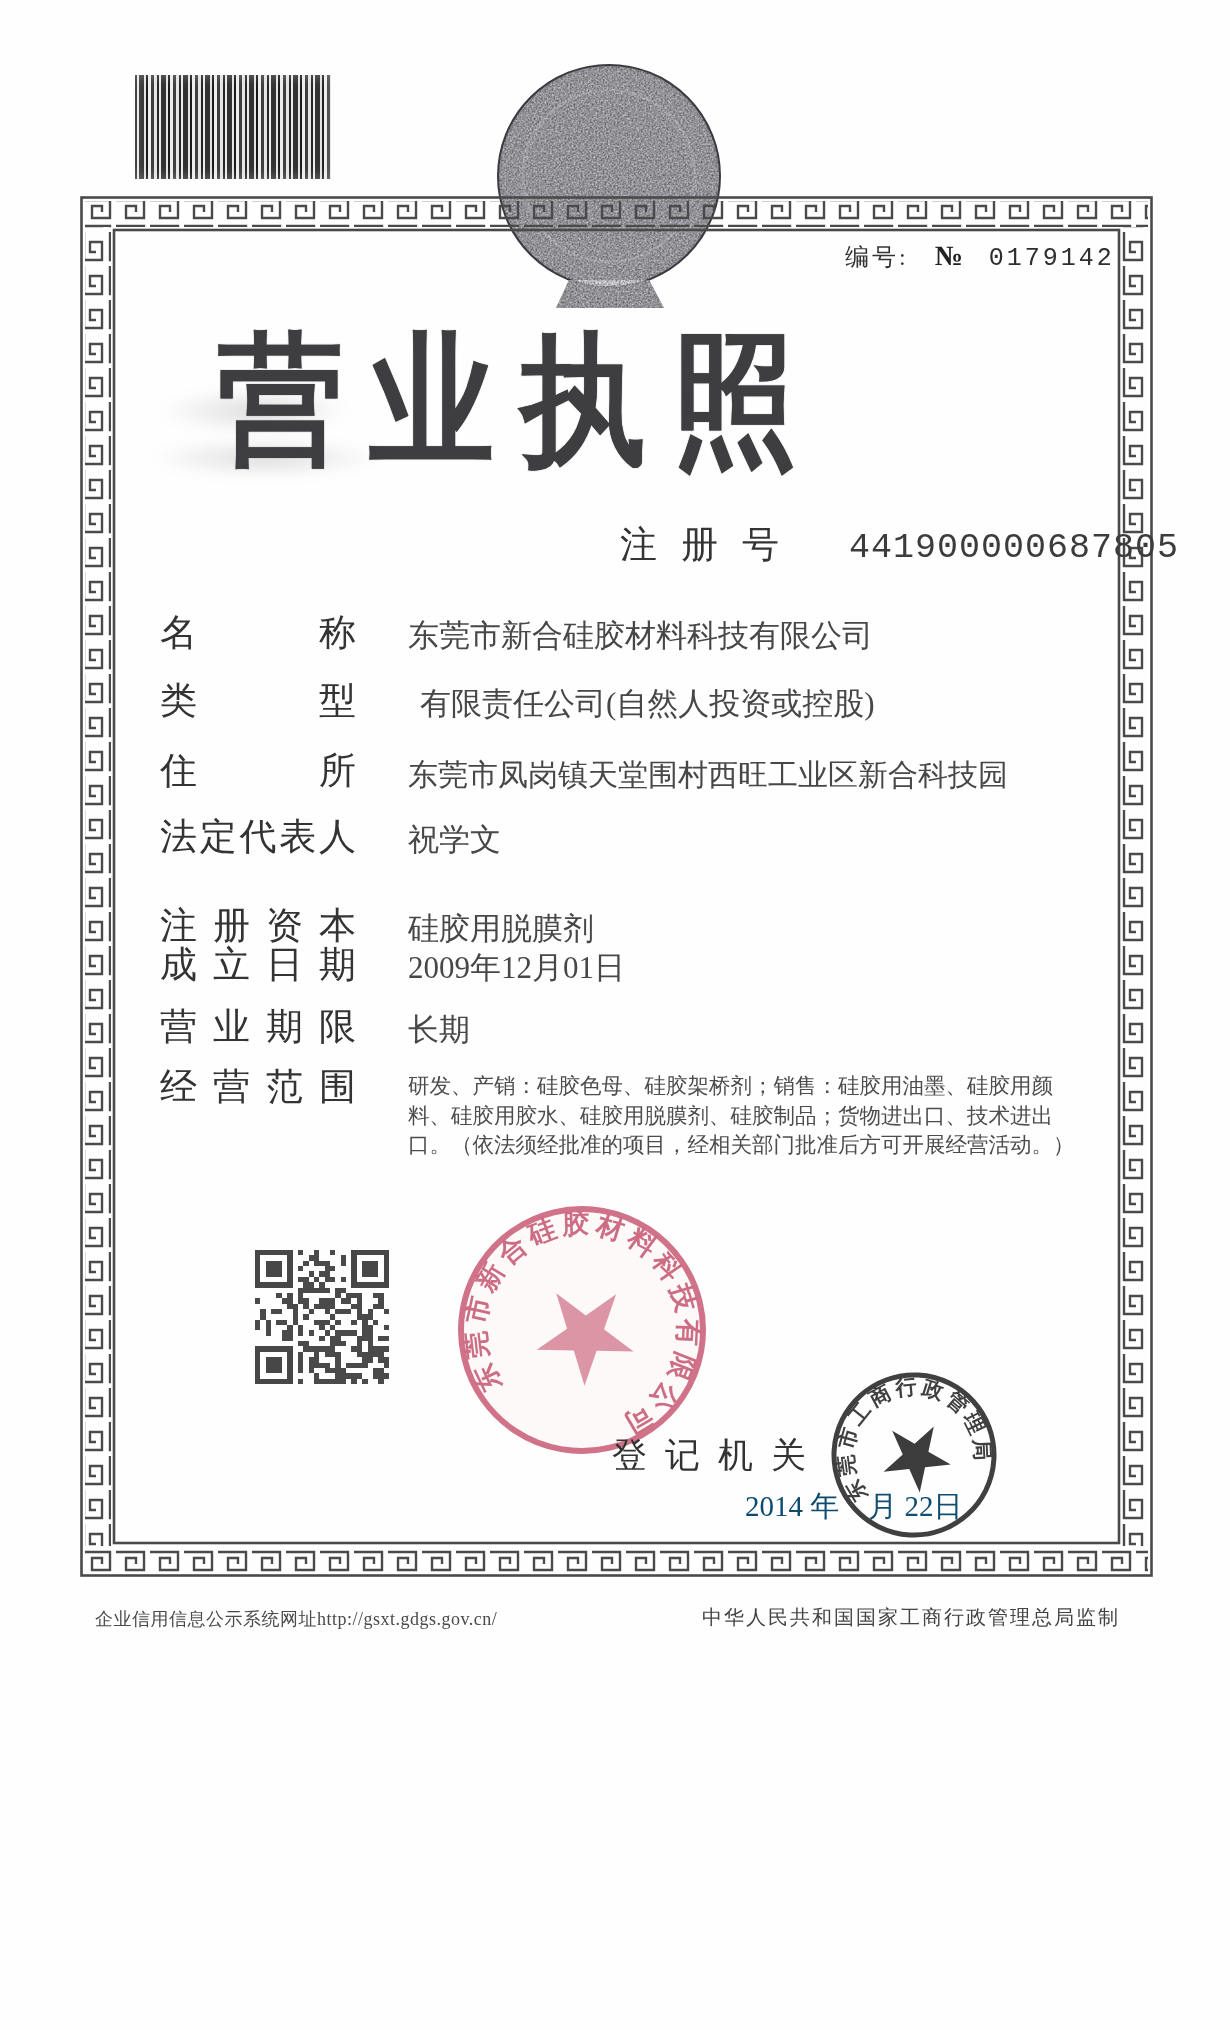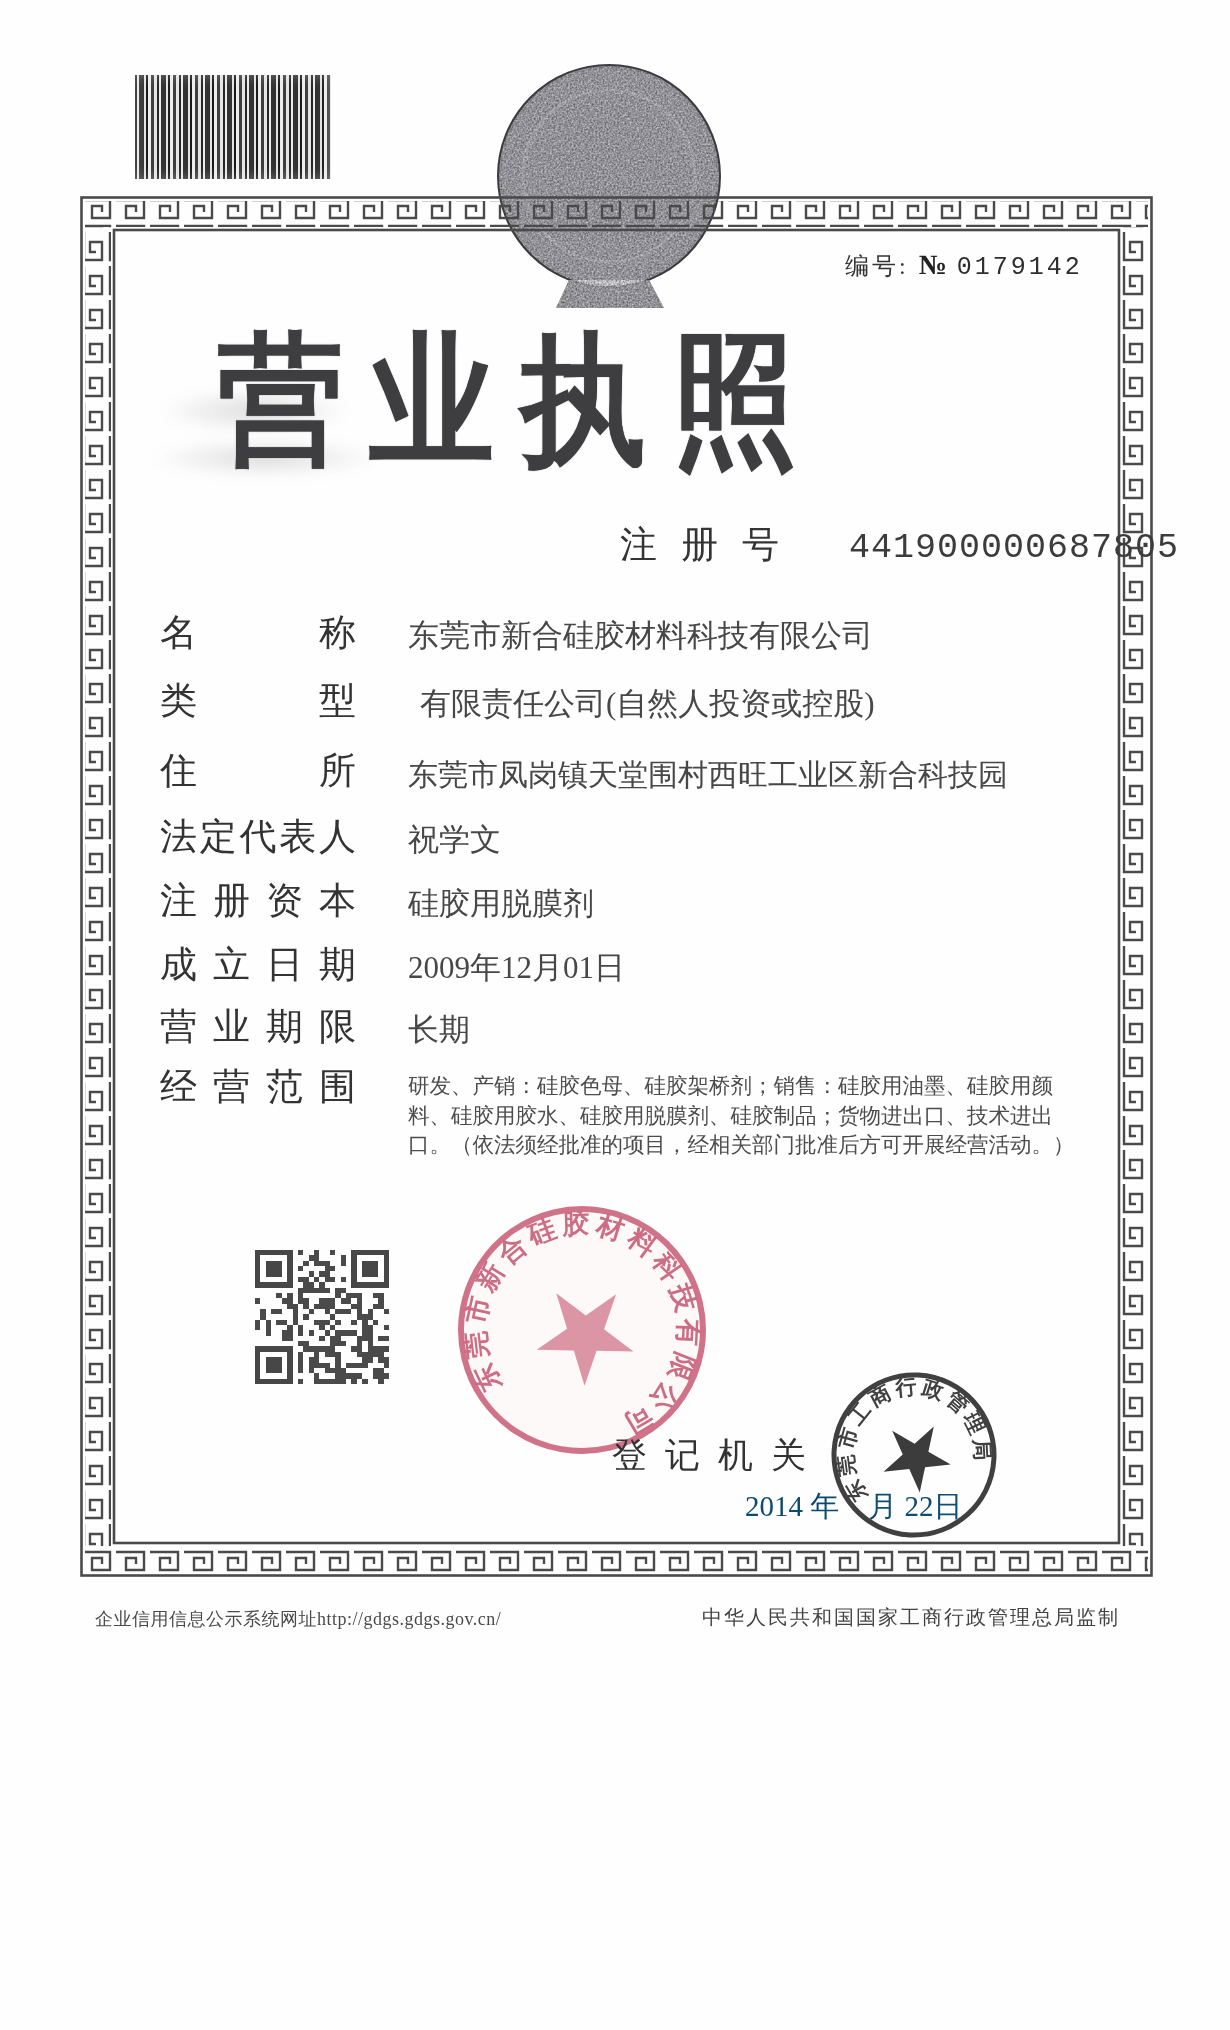--- a/index.html
+++ b/index.html
@@ -13,21 +13,21 @@
   .barcode{
     left:135px;top:75px;width:196px;height:104px;
     background:
       repeating-linear-gradient(90deg,#1d1d1d 0 2px,#f4f4f4 2px 4px,#2b2b2b 4px 9px,
         #ececec 9px 11px,#101010 11px 13px,#f7f7f7 13px 16px,#383838 16px 19px,#eeeeee 19px 22px);
     filter:contrast(.92);
     box-shadow:inset 0 0 14px rgba(255,255,255,.35);
   }
 
   
-  .serial{left:845px;top:249px;display:flex;align-items:baseline;gap:10px;white-space:nowrap;}
+  .serial{left:845px;top:240px;display:flex;align-items:baseline;gap:26px;white-space:nowrap;}
   .serial .lbl{font-size:24px;letter-spacing:3px;color:#333;}
   .serial .no-sym{font-size:28px;font-weight:bold;font-family:"Liberation Serif",serif;color:#222;}
   .serial .num{font-size:25px;font-family:"Liberation Mono","DejaVu Sans Mono",monospace;letter-spacing:3px;color:#2e2e2e;}
 
   
   .title{
     left:218px;top:318px;width:600px;font-size:142px;line-height:1.15;font-weight:900;
     font-family:"Liberation Sans","DejaVu Sans",sans-serif;color:#2e2e31;
     letter-spacing:30px;white-space:nowrap;transform:scaleX(.88);transform-origin:left top;
     text-shadow:0 0 1px #3a3a3d;opacity:.92;
@@ -125,21 +125,21 @@
     <div class="fvalue">有限责任公司(自然人投资或控股)</div>
   </div>
   <div class="abs row" style="top:816px;">
     <div class="flabel">法定代表人</div>
     <div class="fvalue">祝学文</div>
   </div>
   <div class="abs row small" style="top:750px;">
     <div class="flabel">住所</div>
     <div class="fvalue">东莞市凤岗镇天堂围村西旺工业区新合科技园</div>
   </div>
-  <div class="abs row" style="top:880px;">
+  <div class="abs row" style="top:905px;">
     <div class="flabel">注册资本</div>
     <div class="fvalue">硅胶用脱膜剂</div>
   </div>
   <div class="abs row" style="top:944px;">
     <div class="flabel">成立日期</div>
     <div class="fvalue">2009年12月01日</div>
   </div>
   <div class="abs row" style="top:1006px;">
     <div class="flabel">营业期限</div>
     <div class="fvalue">长期</div>
@@ -387,16 +387,16 @@
       <path id="bs-arc" d="M87 87 m -61 0 a 61 61 0 1 1 122 0 a 61 61 0 1 1 -122 0" fill="none"></path>
       <text font-size="21" fill="#262626" letter-spacing="3.5" font-family="Liberation Sans, sans-serif" font-weight="bold">
         <textPath href="#bs-arc">东莞市工商行政管理局</textPath>
       </text>
       <g transform="translate(87 90) scale(0.74)">
         <polygon points="0,-48 10.8,-14.8 45.7,-14.8 17.4,5.7 28.2,38.8 0,18.3 -28.2,38.8 -17.4,5.7 -45.7,-14.8 -10.8,-14.8" fill="#222222"></polygon>
       </g>
     </g>
   </svg>
 
-  <div class="abs footer-left">企业信用信息公示系统网址http://gdgs.gdgs.gov.cn/</div>
+  <div class="abs footer-left">企业信用信息公示系统网址http://gsxt.gdgs.gov.cn/</div>
   <div class="abs footer-right">中华人民共和国国家工商行政管理总局监制</div>
 
 </div>
 
 </body></html>

